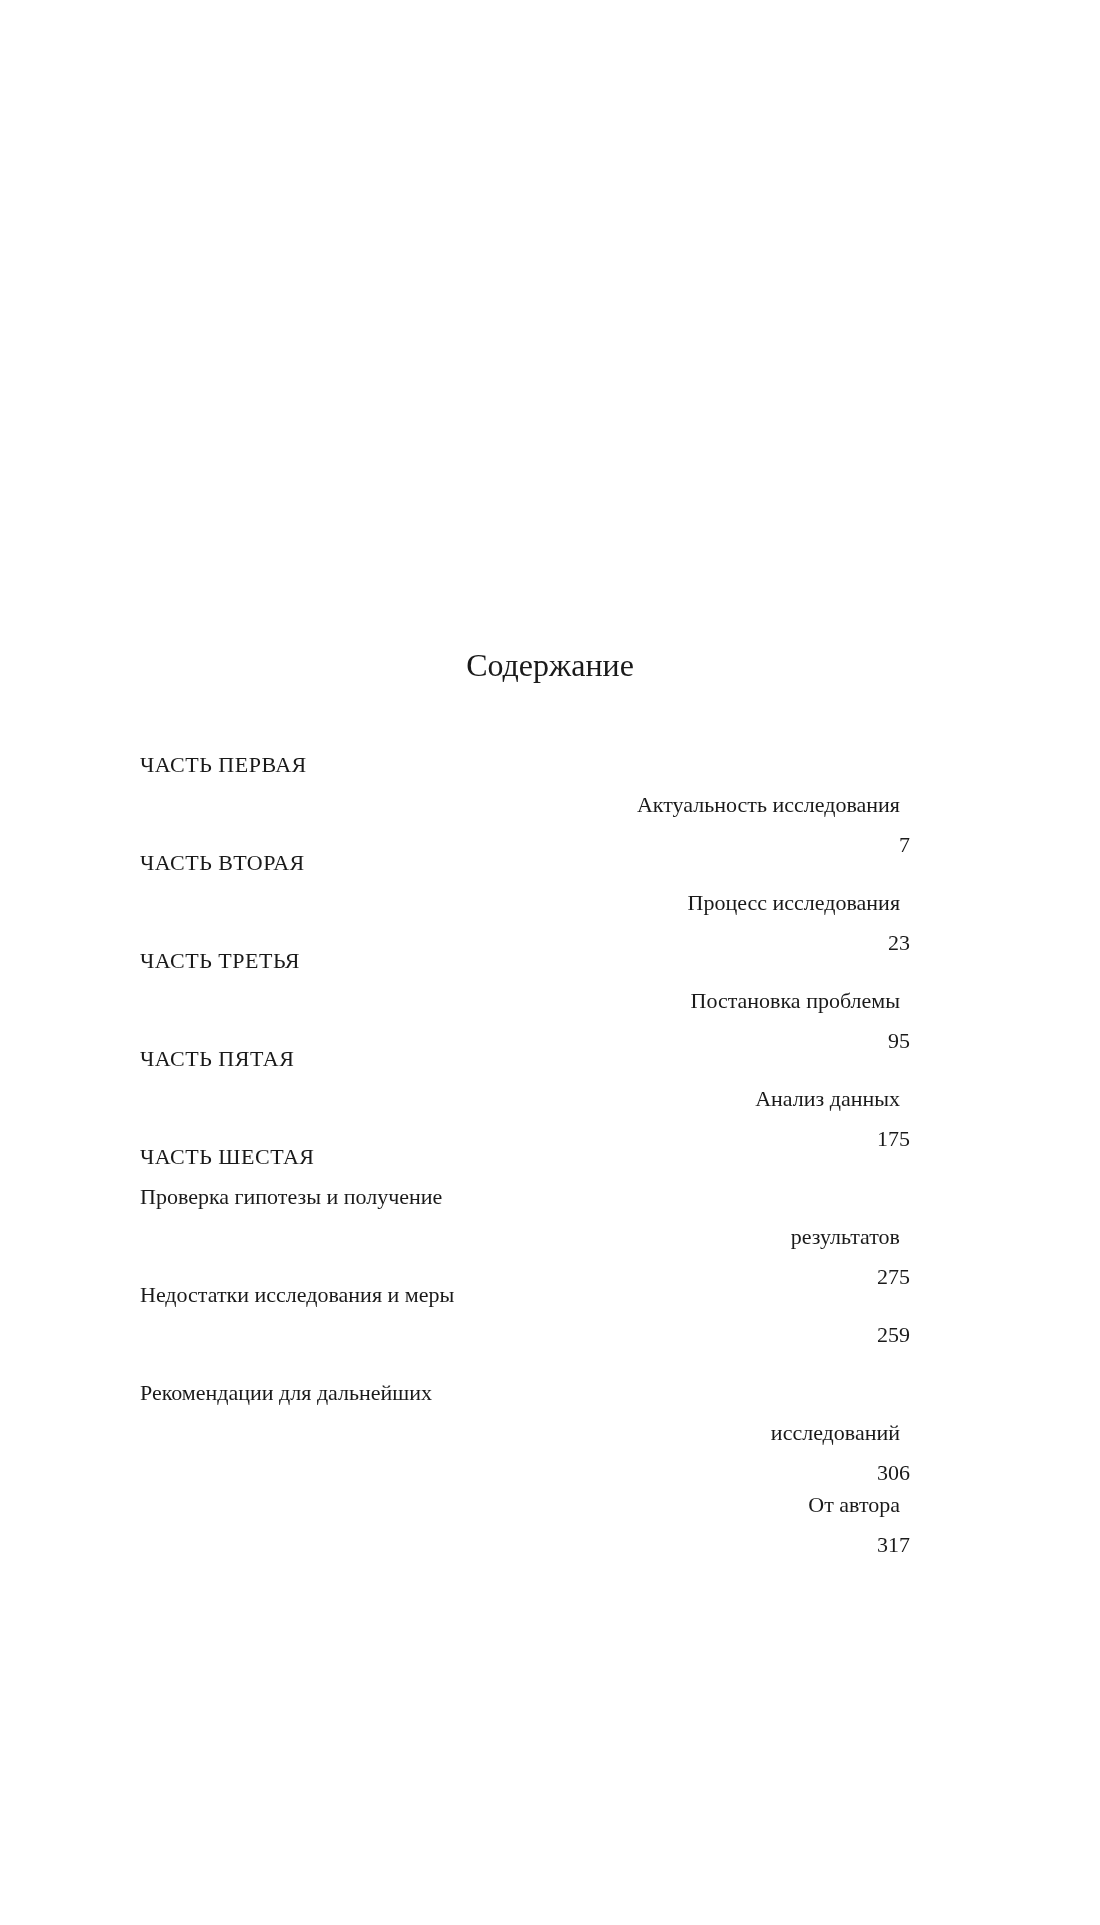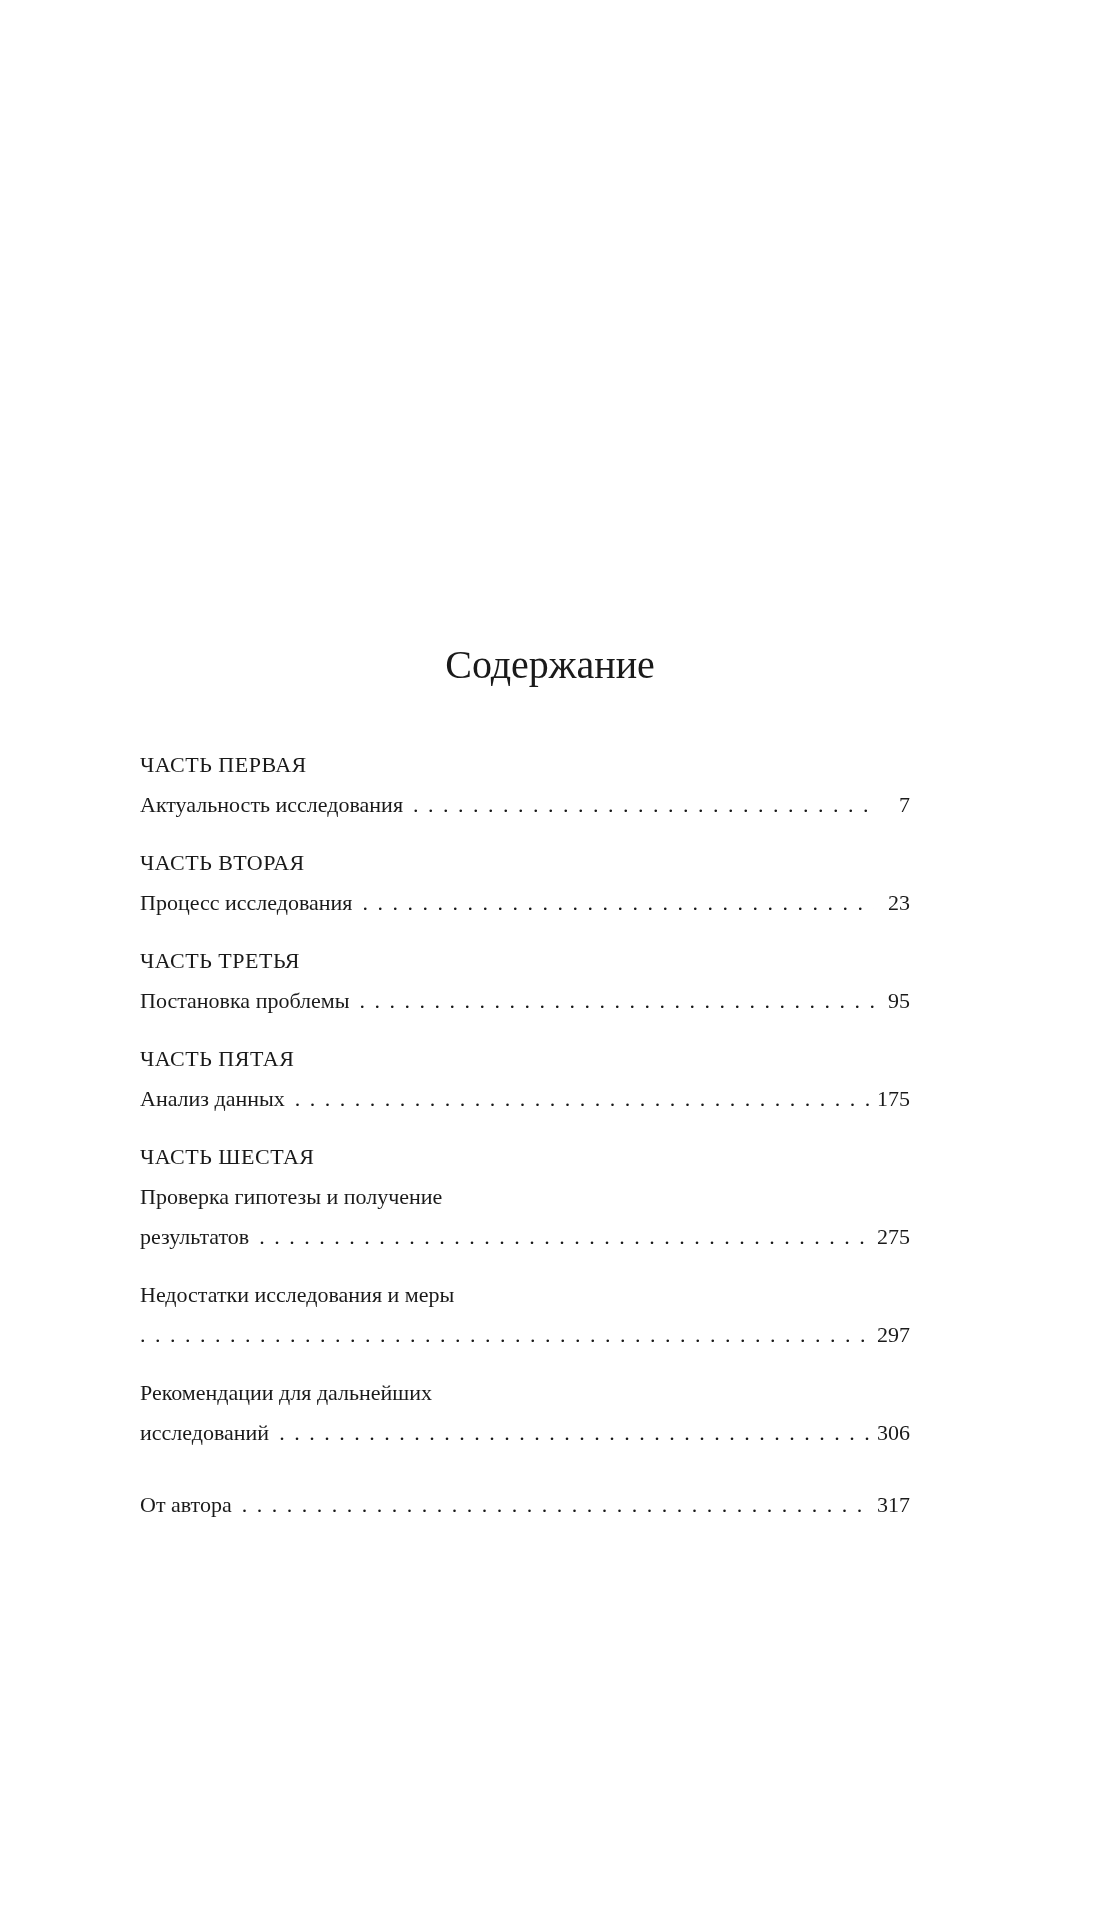--- a/index.html
+++ b/index.html
@@ -1,26 +1,26 @@
 <!DOCTYPE html>
 <html><head>
 <meta charset="utf-8">
 <style>
   html, body { margin: 0; padding: 0; background: #ffffff; }
   body { width: 1100px; height: 1925px; position: relative; overflow: hidden;
          font-family: "DejaVu Serif", "Liberation Serif", serif; color: #1a1a1a; }
   .title { position: absolute; top: 640px; left: 0; width: 1100px; text-align: center;
-           font-size: 40px; line-height: 50px; font-family: "Liberation Serif", serif; }
+           font-size: 32px; line-height: 50px; font-family: "Liberation Serif", serif; }
   .toc { position: absolute; top: 745px; left: 140px; width: 770px;
          font-family: "Liberation Serif", serif; font-size: 22px; }
   .section { margin-bottom: 18px; }
   .section.gap { margin-top: 32px; font-family: Liberation Serif, serif; }
   .line { height: 40px; line-height: 40px; white-space: nowrap; }
   .part { letter-spacing: 0.5px; }
-  .entry { display: flex; align-items: flex-end; height: 40px; line-height: 40px; }
+  .entry { display: flex; align-items: flex-end; height: 40px; line-height: 40px; flex-direction: column; }
   .entry .label { white-space: nowrap; padding-right: 10px; }
   .entry .dots { flex: 1; overflow: hidden; white-space: nowrap; letter-spacing: 7px; }
   .entry .dots::before { content: ". . . . . . . . . . . . . . . . . . . . . . . . . . . . . . . . . . . . . . . . . . . . . . . . . . . . . . . . . . . . . . . . . . . . . . . . . ."; letter-spacing: 0; word-spacing: 4px; }
   .entry .page { white-space: nowrap; text-align: right; min-width: 30px; padding-left: 6px; }
 </style>
 </head>
 <body>
 
 <div class="title">Содержание</div>
 
@@ -70,21 +70,21 @@
       <span class="label">результатов</span>
       <span class="dots"></span>
       <span class="page">275</span>
     </div>
   </div>
 
   <div class="section">
     <div class="line">Недостатки исследования и меры</div>
     <div class="entry">
       <span class="dots"></span>
-      <span class="page">297</span>
+      <span class="page">259</span>
     </div>
   </div>
 
   <div class="section">
     <div class="line">Рекомендации для дальнейших</div>
     <div class="entry">
       <span class="label">исследований</span>
       <span class="dots"></span>
       <span class="page">306</span>
     </div>

